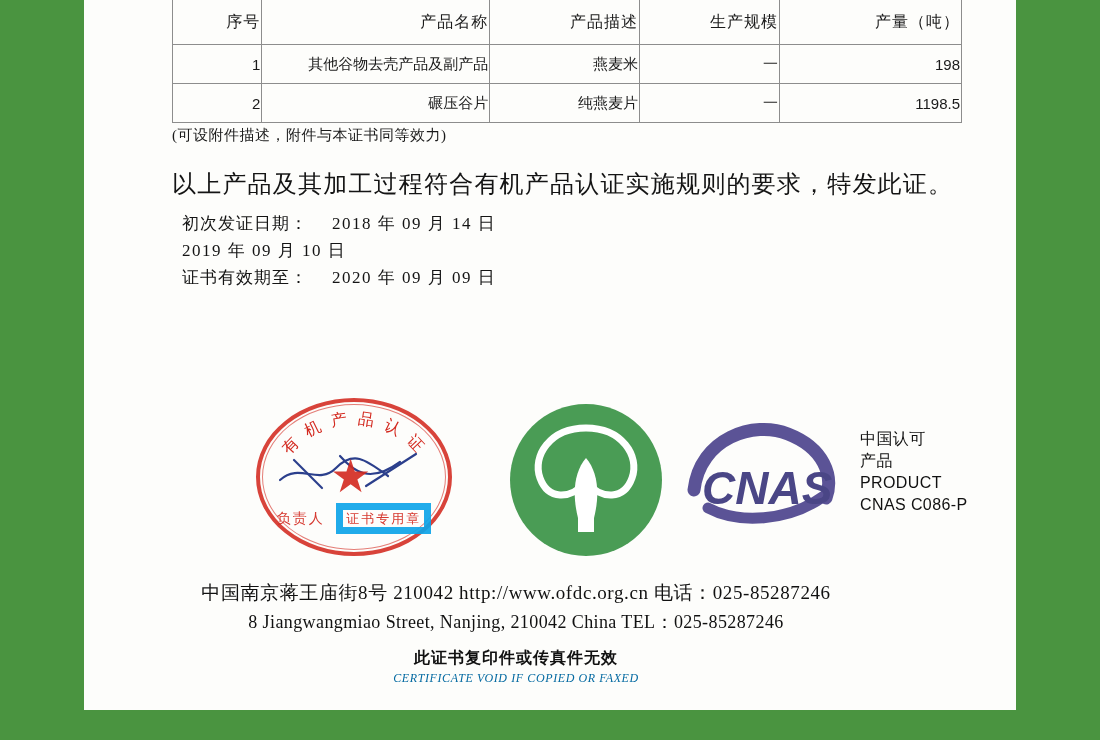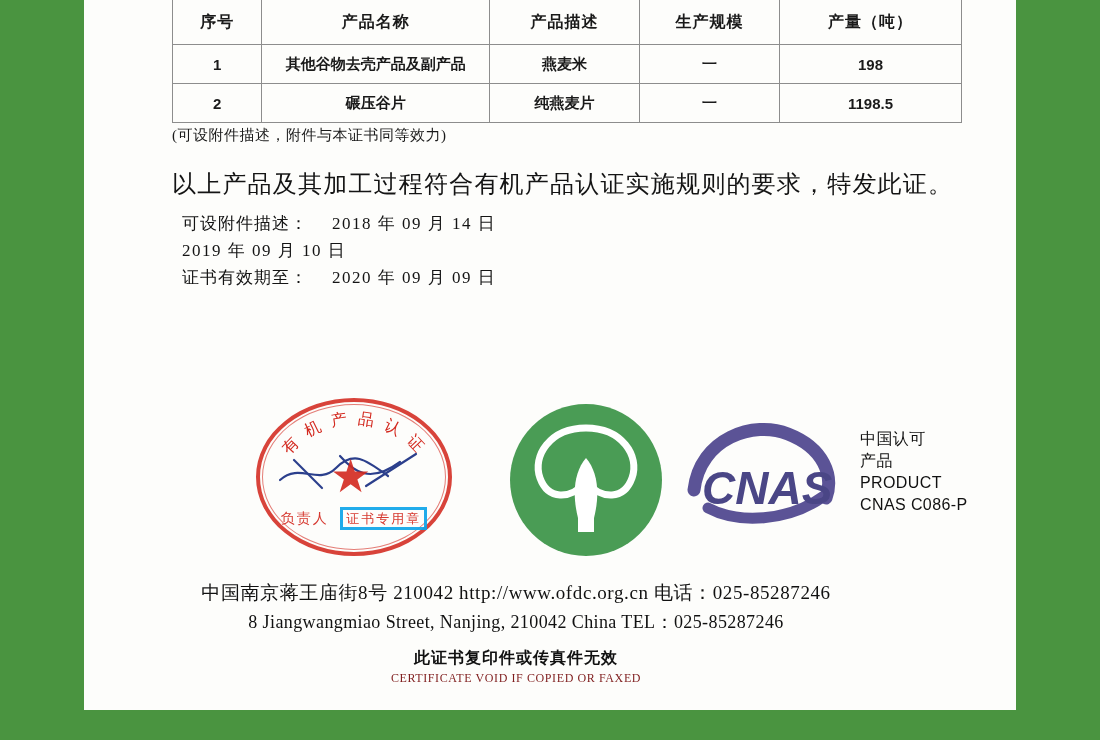--- a/index.html
+++ b/index.html
@@ -27,22 +27,22 @@
     position: absolute;
     left: 88px;
     top: 0px;
     width: 790px;
     border-collapse: collapse;
     font-family: "Liberation Sans", sans-serif;
   }
   .prod-table td, .prod-table th {
     border: 1px solid #8d8d8d;
     border-top: none;
-    text-align: center;
-    font-weight: bold;
+    text-align: right;
+    font-weight: normal;
     color: #1a1a1a;
   }
   .prod-table thead th {
     height: 42px;
     font-size: 16px;
     letter-spacing: 1px;
   }
   .prod-table tbody td {
     height: 36px;
     font-size: 15px;
@@ -147,21 +147,21 @@
     left: 20px;
     top: 112px;
     width: 164px;
     text-align: center;
     color: #d3291f;
     font-size: 14px;
     letter-spacing: 2px;
     opacity: 0.92;
   }
   .red-seal .bottom-text .boxed {
-    border: 3px solid #0ea5e9;
+    border: 7px solid #0ea5e9;
     padding: 1px 3px;
     margin-left: 6px;
     font-size: 13px;
   }
   .red-seal .signature {
     position: absolute;
     left: 18px;
     top: 44px;
     width: 170px;
     height: 60px;
@@ -216,21 +216,22 @@
   }
   .footer .line3 {
     font-size: 16px;
     letter-spacing: 1px;
     margin-bottom: 2px;
     font-weight: bold;
   }
   .footer .line4 {
     font-size: 12px;
     letter-spacing: 0.6px;
-    color: #7f1d1d;
+    color: #0369a1;
+    font-style: italic;
   }
 </style>
 </head>
 <body>
 
 <div class="page">
 
   <table class="prod-table">
     <thead>
       <tr>
@@ -258,21 +259,21 @@
       </tr>
     </tbody>
   </table>
 
   <div class="table-note">(可设附件描述，附件与本证书同等效力)</div>
 
   <div class="statement">以上产品及其加工过程符合有机产品认证实施规则的要求，特发此证。</div>
 
   <div class="dates">
     <div class="date-row">
-      <span class="date-label">可设附件描述：</span>
+      <span class="date-label">初次发证日期：</span>
       <span class="date-value">2018 年 09 月 14 日</span>
     </div>
     <div class="date-row">
       <span class="date-value">2019 年 09 月 10 日</span>
     </div>
     <div class="date-row">
       <span class="date-label">证书有效期至：</span>
       <span class="date-value">2020 年 09 月 09 日</span>
     </div>
   </div>

